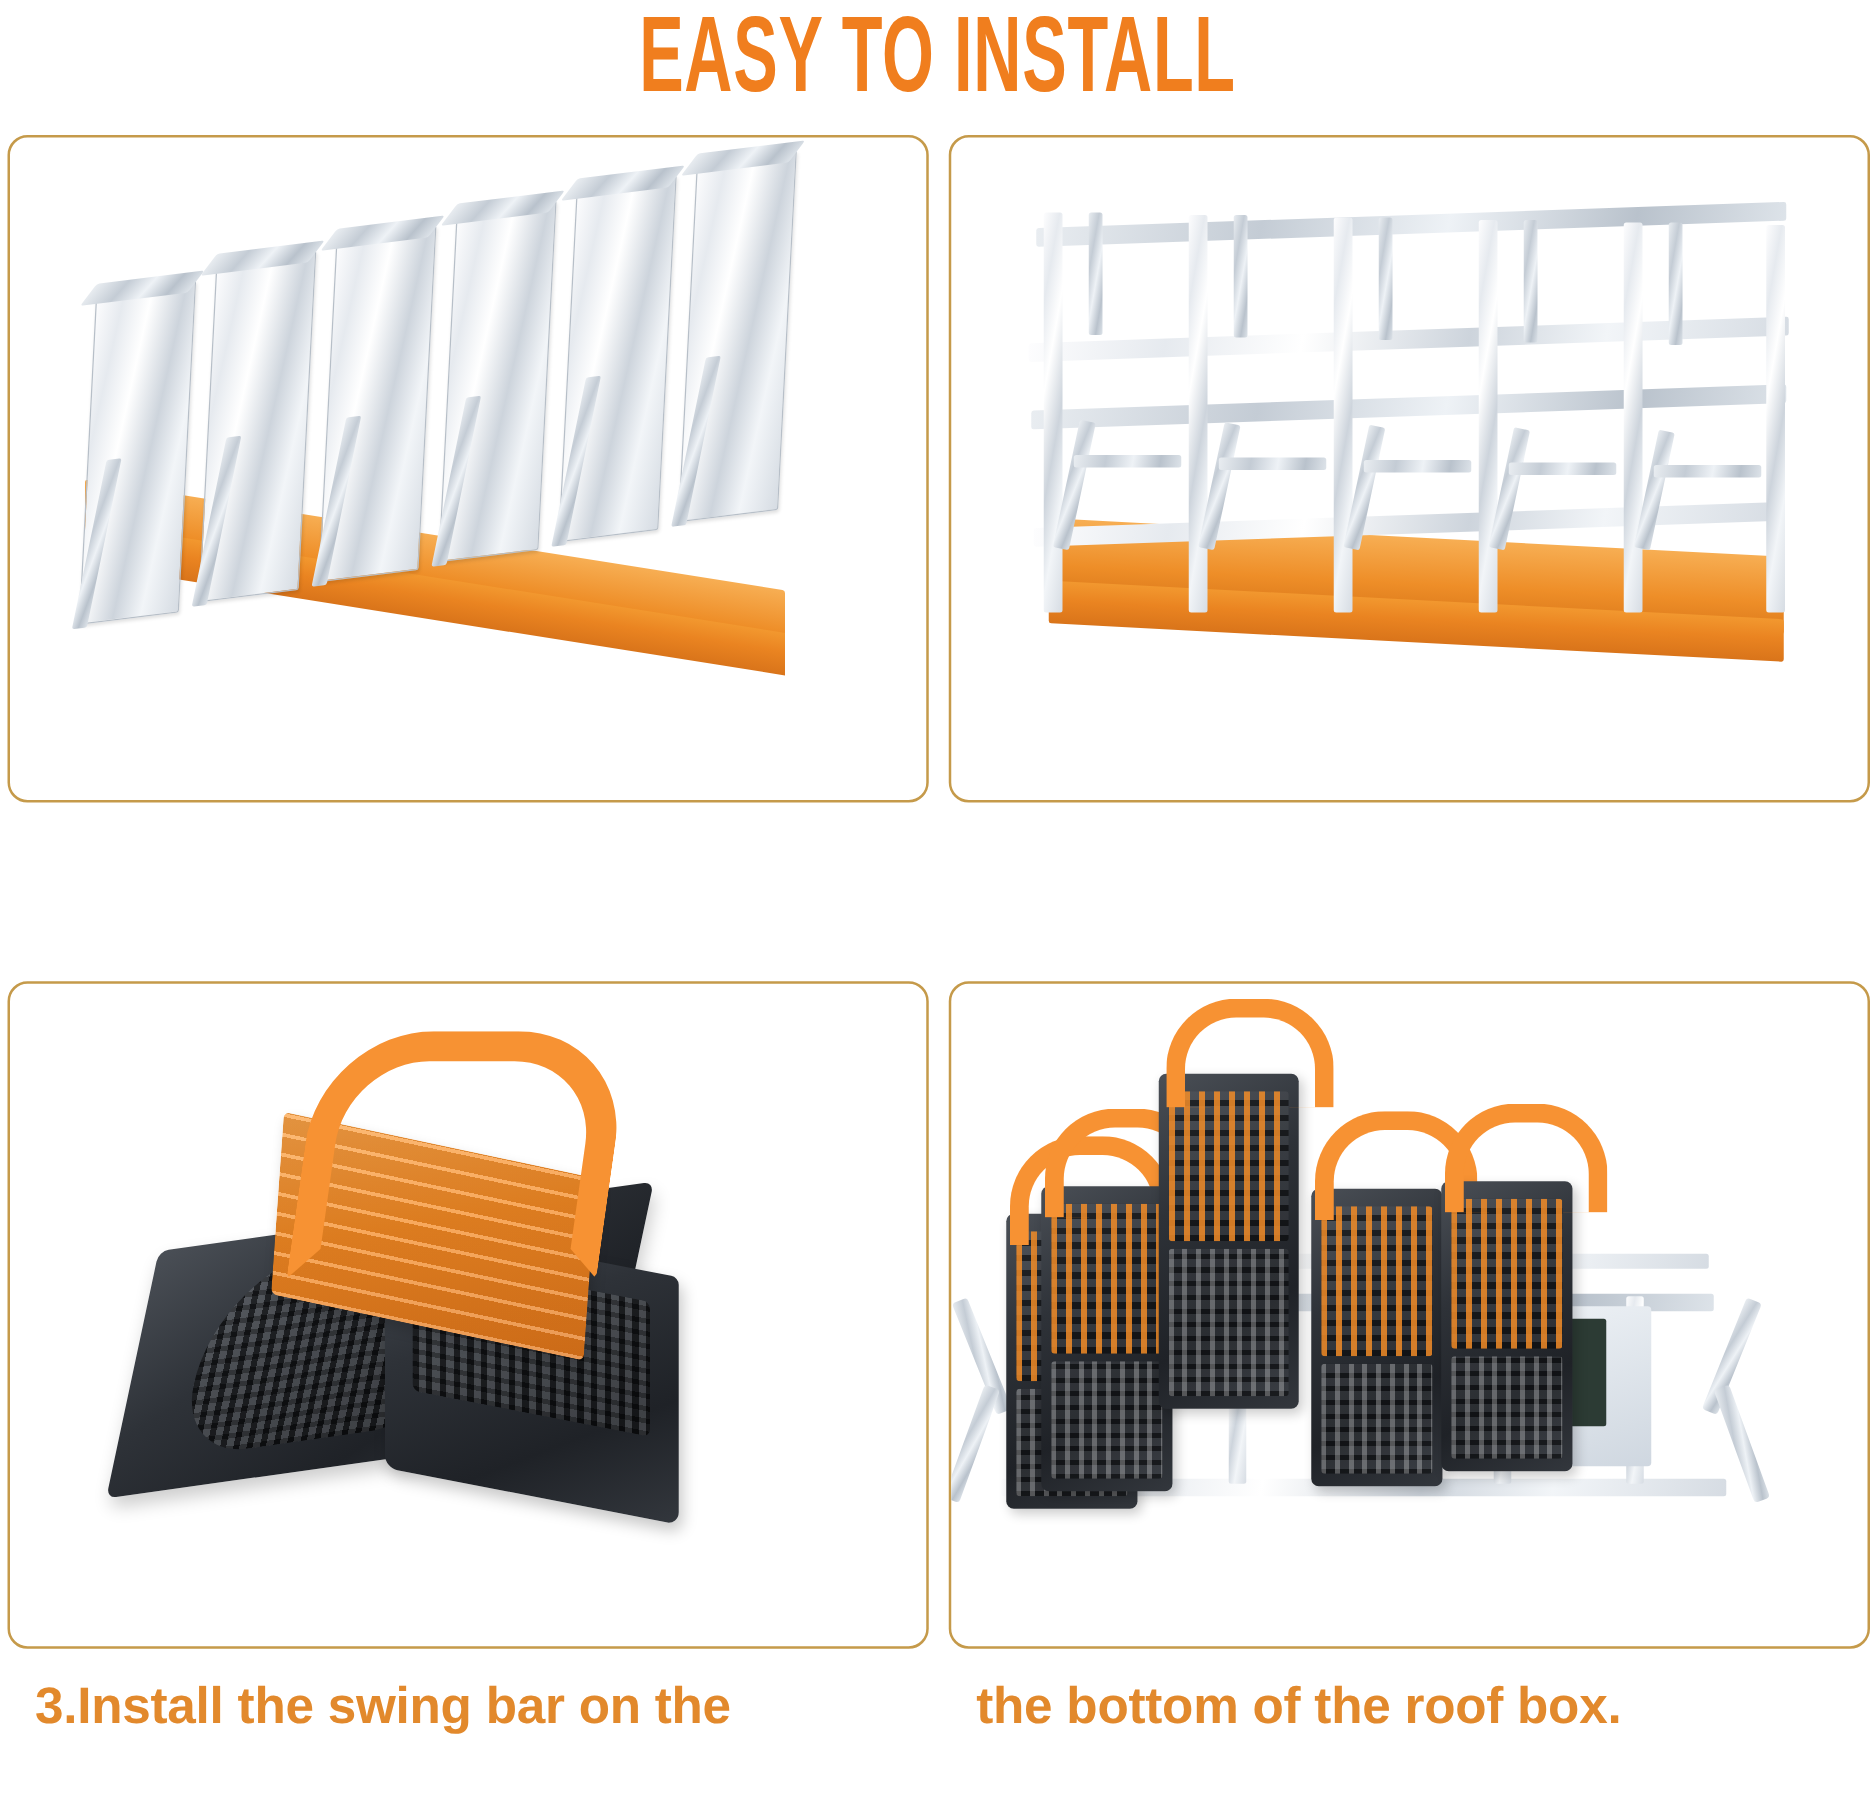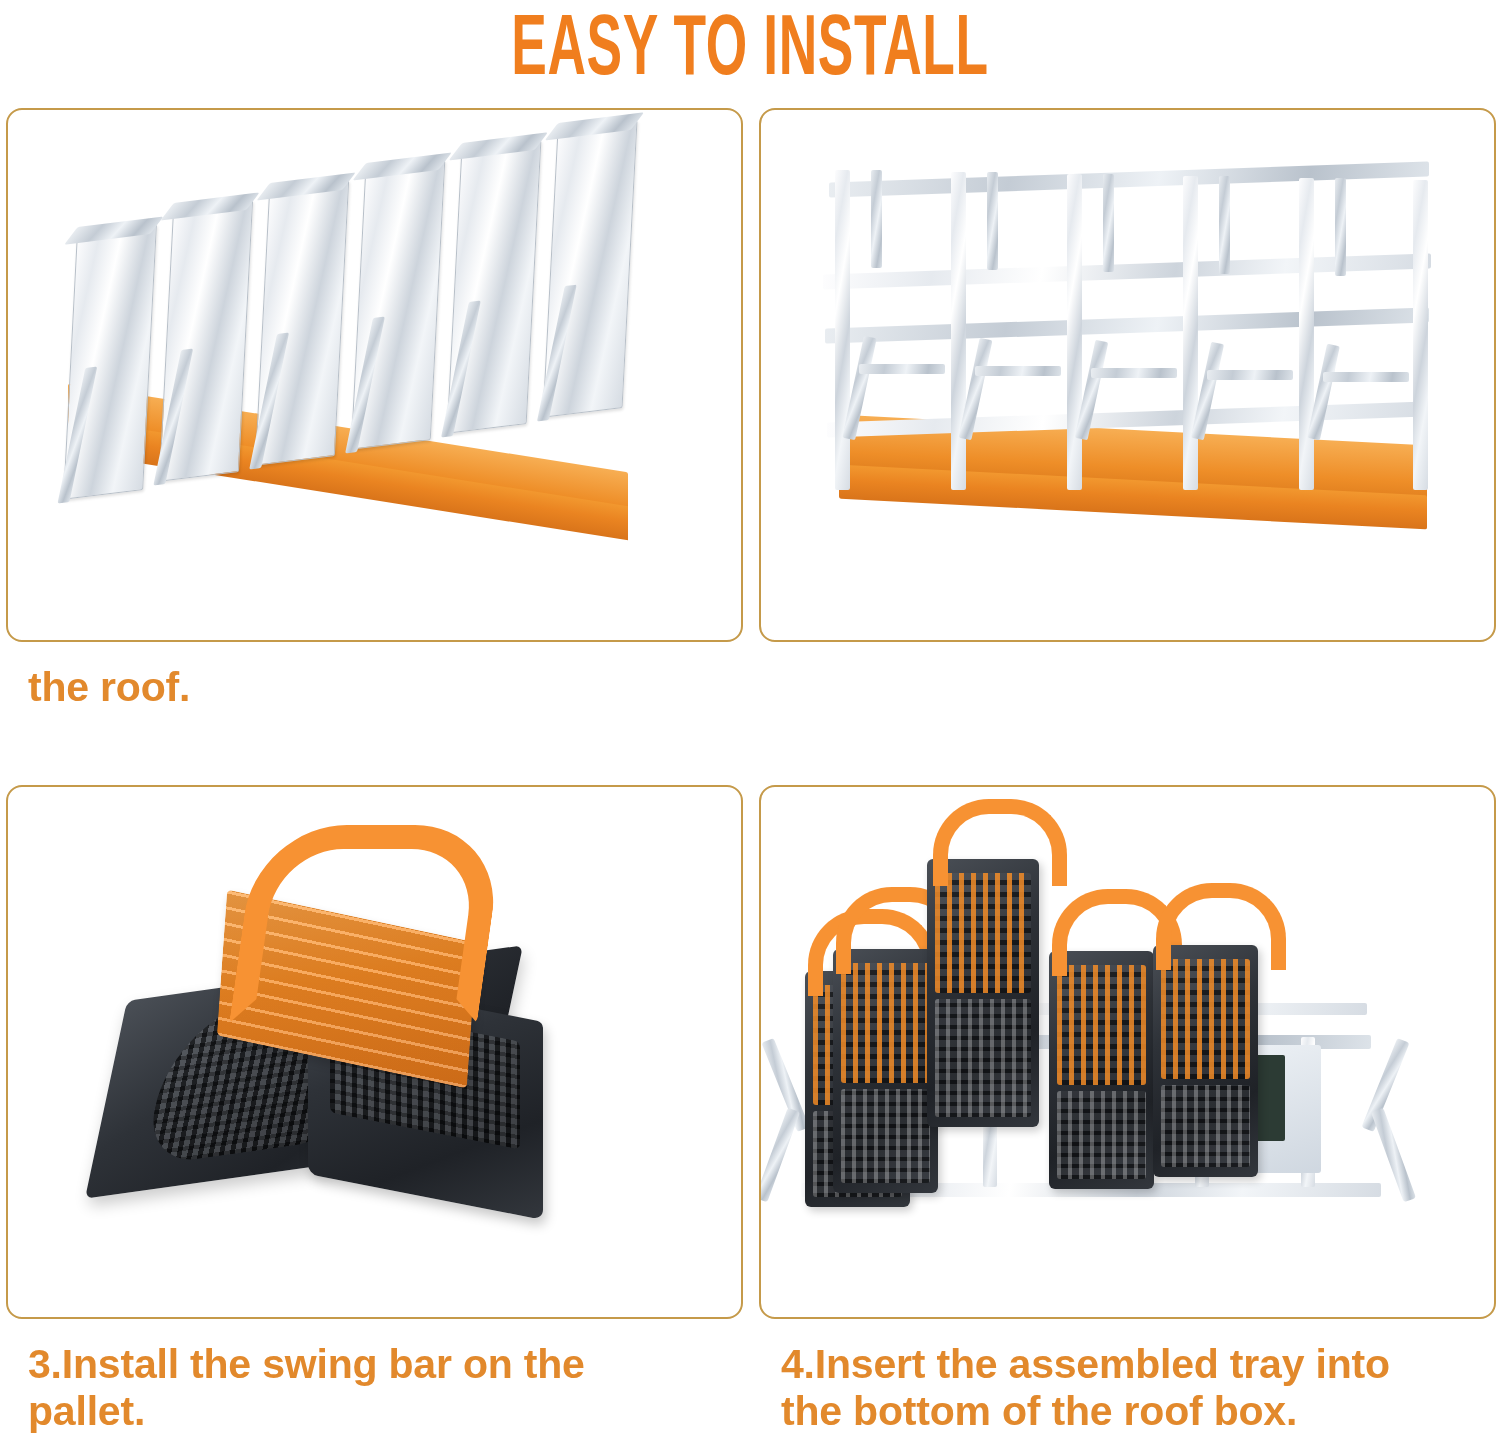--- a/index.html
+++ b/index.html
@@ -209,21 +209,20 @@
               <div class="p1-brace steel-d"></div>
             </div>
             <div class="p1-part steel" style="left:542px;top:16px;height:284px;">
               <div class="p1-edge steel-d"></div>
               <div class="p1-brace steel-d"></div>
             </div>
 
           </div>
         </div>
         <div class="caption">
-          <div>the roof.</div>
         </div>
       </div>
 
       <div class="cell right" style="top:0;">
         <div class="panel h1">
           <div class="art">
             <div class="p2-wrap">
 
               <div class="p2-orange orange-rail-lt" style="left:26px;top:262px;width:588px;height:62px;transform:skewY(3deg);"></div>
               <div class="p2-orange orange-rail" style="left:26px;top:312px;width:588px;height:34px;transform:skewY(3deg);"></div>
@@ -280,21 +279,20 @@
             <div class="p3-mesh" style="left:322px;top:236px;width:190px;height:108px;transform:skewY(11deg);opacity:.92;"></div>
 
             <div class="p3-plate plastic-orange" style="background-image:repeating-linear-gradient(0deg,rgba(255,255,255,.26) 0 3px,rgba(0,0,0,.10) 3px 16px),linear-gradient(160deg,#FCA448 0%,#F58A23 45%,#E2761A 100%);"></div>
 
             <div class="p3-handle" style="border-color:#F79233;border-bottom-color:transparent;"></div>
 
           </div>
         </div>
         <div class="caption">
           <div>3.Install the swing bar on the</div>
-          <div>pallet.</div>
         </div>
       </div>
 
       <div class="cell right" style="top:0;">
         <div class="panel h2">
           <div class="art">
 
             <div>
               <div class="p4-frame-bar-h steel" style="left:40px;top:396px;width:580px;"></div>
               <div class="p4-frame-bar-h steel-d" style="left:60px;top:248px;width:550px;"></div>
@@ -341,21 +339,20 @@
 
             <div class="p4-tray plastic-dark" style="left:392px;top:158px;height:232px;">
               <div class="p4-perf"></div>
               <div class="p4-perf2"></div>
             </div>
             <div class="p4-handle" style="left:395px;top:96px;border-color:#F79233;border-bottom-color:transparent;"></div>
 
           </div>
         </div>
         <div class="caption">
-          <div>4.Insert the assembled tray into</div>
           <div>the bottom of the roof box.</div>
         </div>
       </div>
 
     </div>
 
   </div>
 </div>
 
 </body></html>

